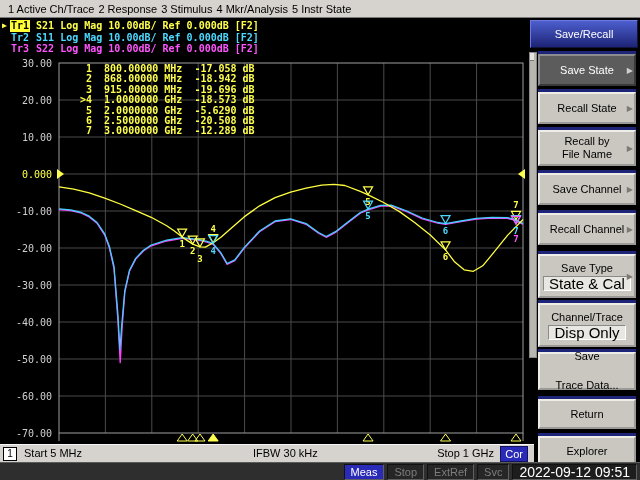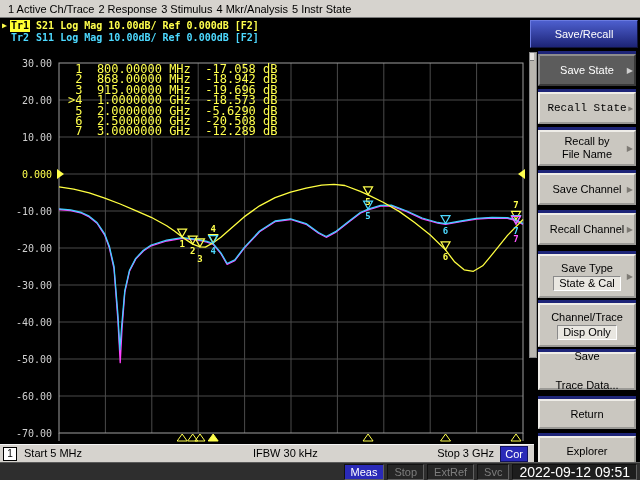--- a/index.html
+++ b/index.html
@@ -11,43 +11,43 @@
            padding-left:8px;box-sizing:border-box;font-size:11px;color:#000;}
   .menubar span{white-space:nowrap;cursor:default;}
   
   .tracebar{position:absolute;left:2px;top:20px;font-family:"DejaVu Sans Mono",monospace;
             font-size:10px;font-weight:bold;line-height:11.5px;}
   .trace-row{display:flex;align-items:center;white-space:pre;}
   .trace-arrow{width:8px;color:#ffff4d;font-size:8px;}
   .trace-id{padding:0 1px;}
   .trace-id.active{background:#ffff33;color:#000;}
   
-  .mktable{position:absolute;left:68px;top:64px;font-family:"DejaVu Sans Mono",monospace;
-           font-size:12px;font-weight:normal;line-height:10.4px;color:#ffff4d;white-space:pre;}
+  .mktable{position:absolute;left:80px;top:64px;font-family:"DejaVu Sans Mono",monospace;
+           font-size:10px;font-weight:bold;line-height:10.4px;color:#ffff4d;white-space:pre;}
   
   .plot-svg{position:absolute;left:0;top:0;}
   
   .sidebar{position:absolute;left:528px;top:18px;width:112px;height:364px;background:#000;}
   .sk-header{margin:2px 2px 0 2px;height:26px;background:linear-gradient(#4d5fce,#1d2476);
              border:1px solid #6a7ae0;border-right-color:#11143f;border-bottom-color:#11143f;
              color:#fff;font-size:11px;display:flex;align-items:center;justify-content:center;}
   .sk-strip{position:absolute;left:1px;top:34px;bottom:24px;width:6px;background:#b9b6af;
             border:1px solid #888;}
   .sk-strip .notch{width:4px;height:7px;background:#e7e4df;border-bottom:1px solid #777;}
   .sk-buttons{position:absolute;left:10px;top:30px;width:98px;}
   .sk-btn{position:relative;background:#cac7c0;border:2px outset #efede8;color:#000;
           font-size:11px;display:flex;flex-direction:column;align-items:center;
           justify-content:center;box-sizing:border-box;line-height:13px;
           box-shadow:0 -3px 0 #1e2578;cursor:default;}
   .sk-btn.selected{background:#5c5c5c;border:2px outset #8d8d8d;color:#fff;}
   .sk-btn .sk-arrow{position:absolute;right:1px;top:50%;transform:translateY(-50%);
           font-size:8px;color:#7d7a74;}
   .sk-btn.selected .sk-arrow{color:#cfcfcf;}
   .sk-value{background:#e9e7e1;border:1px solid #8a8a8a;border-bottom-color:#fff;
-          border-right-color:#fff;padding:0 5px;margin-top:1px;font-size:11px;color:#000;}
+          border-right-color:#fff;padding:0 5px;margin-top:1px;font-size:15px;color:#000;}
   
   .chanbar{position:absolute;left:0;top:444px;width:534px;height:18px;background:#d6d3ce;
            border-top:1px solid #f5f5f5;box-sizing:border-box;font-size:11px;color:#000;}
   .ch-num{position:absolute;left:3px;top:2px;width:12px;height:12px;background:#fff;
           border:1px solid #000;text-align:center;line-height:12px;font-size:10px;}
   .ch-start{position:absolute;left:24px;top:2px;}
   .ch-ifbw{position:absolute;left:253px;top:2px;}
   .ch-stop{position:absolute;right:40px;top:2px;}
   .ch-cor{position:absolute;right:6px;top:1px;background:#2a2ab8;color:#fff;
           padding:0 4px;height:14px;line-height:14px;border:1px solid #11115e;}
@@ -152,35 +152,36 @@
         <polygon points="208.15025041736226,441 218.15025041736226,441 213.15025041736226,434" fill="#ffff4d" stroke="#ffff4d" stroke-width="1"></polygon>
         <polygon points="363.07512520868113,441 373.07512520868113,441 368.07512520868113,434" fill="none" stroke="#ffff4d" stroke-width="1"></polygon>
         <polygon points="440.53756260434056,441 450.53756260434056,441 445.53756260434056,434" fill="none" stroke="#ffff4d" stroke-width="1"></polygon>
         <polygon points="511,441 521,441 516,434" fill="none" stroke="#ffff4d" stroke-width="1"></polygon>
       </g>
     </svg>
 
   <div class="tracebar" id="tracebar">
       <div class="trace-row" style="color: rgb(255, 255, 77);"><span class="trace-arrow">▶</span><span class="trace-id active">Tr1</span><span> S21 Log Mag 10.00dB/ Ref 0.000dB [F2]</span></div>
       <div class="trace-row" style="color: rgb(77, 217, 255);"><span class="trace-arrow"></span><span class="trace-id">Tr2</span><span> S11 Log Mag 10.00dB/ Ref 0.000dB [F2]</span></div>
+      <div class="trace-row" style="color: rgb(255, 85, 255);"><span class="trace-arrow"></span><span class="trace-id">Tr3</span><span> S22 Log Mag 10.00dB/ Ref 0.000dB [F2]</span></div>
     </div>
 
   <div class="mktable" id="mktable"><div> 1  800.00000 MHz  -17.058 dB</div><div> 2  868.00000 MHz  -18.942 dB</div><div> 3  915.00000 MHz  -19.696 dB</div><div>&gt;4  1.0000000 GHz  -18.573 dB</div><div> 5  2.0000000 GHz  -5.6290 dB</div><div> 6  2.5000000 GHz  -20.508 dB</div><div> 7  3.0000000 GHz  -12.289 dB</div></div>
 
   <div class="sidebar">
     <div class="sk-header">Save/Recall</div>
     <div class="sk-strip">
       <div class="notch"></div>
     </div>
     <div class="sk-buttons" id="skbuttons">
         <div class="sk-btn selected" style="margin-top: 6px; height: 32px;">
           <div>Save State</div>
           <span class="sk-arrow">▶</span>
         </div>
-        <div class="sk-btn" style="margin-top: 6px; height: 32px; font-family: Liberation Mono, monospace;">
+        <div class="sk-btn" style="margin-top: 6px; height: 32px;">
           <div>Recall State</div>
           <span class="sk-arrow">▶</span>
         </div>
         <div class="sk-btn" style="margin-top: 6px; height: 36px;">
           <div>Recall by</div>
           <div>File Name</div>
           <span class="sk-arrow">▶</span>
         </div>
         <div class="sk-btn" style="margin-top: 7px; height: 32px;">
           <div>Save Channel</div>
@@ -209,21 +210,21 @@
         <div class="sk-btn" style="margin-top: 7px; height: 30px;">
           <div>Explorer</div>
         </div>
       </div>
   </div>
 
   <div class="chanbar">
     <span class="ch-num">1</span>
     <span class="ch-start">Start 5 MHz</span>
     <span class="ch-ifbw">IFBW 30 kHz</span>
-    <span class="ch-stop">Stop 3 GHz</span>
+    <span class="ch-stop">Stop 1 GHz</span>
     <span class="ch-cor">Cor</span>
   </div>
 
   <div class="statusbar">
     <span id="statusbadges" style="display:flex;gap:3px;">
         <span class="badge active">Meas</span>
         <span class="badge dim">Stop</span>
         <span class="badge dim">ExtRef</span>
         <span class="badge dim">Svc</span>
       </span>

